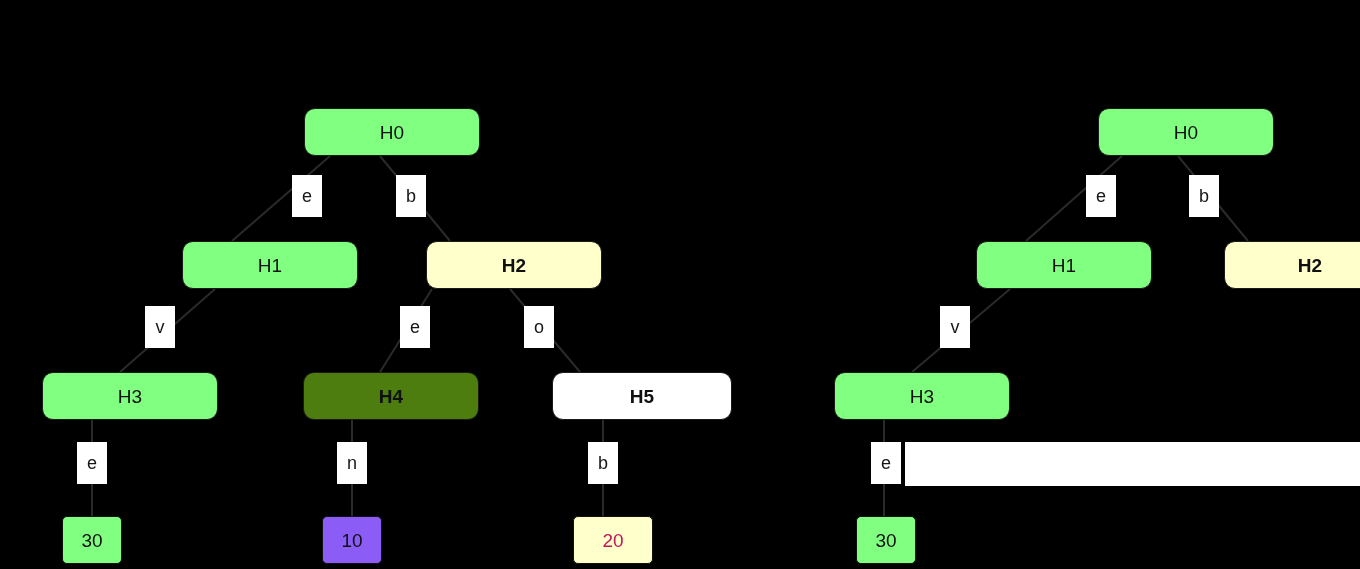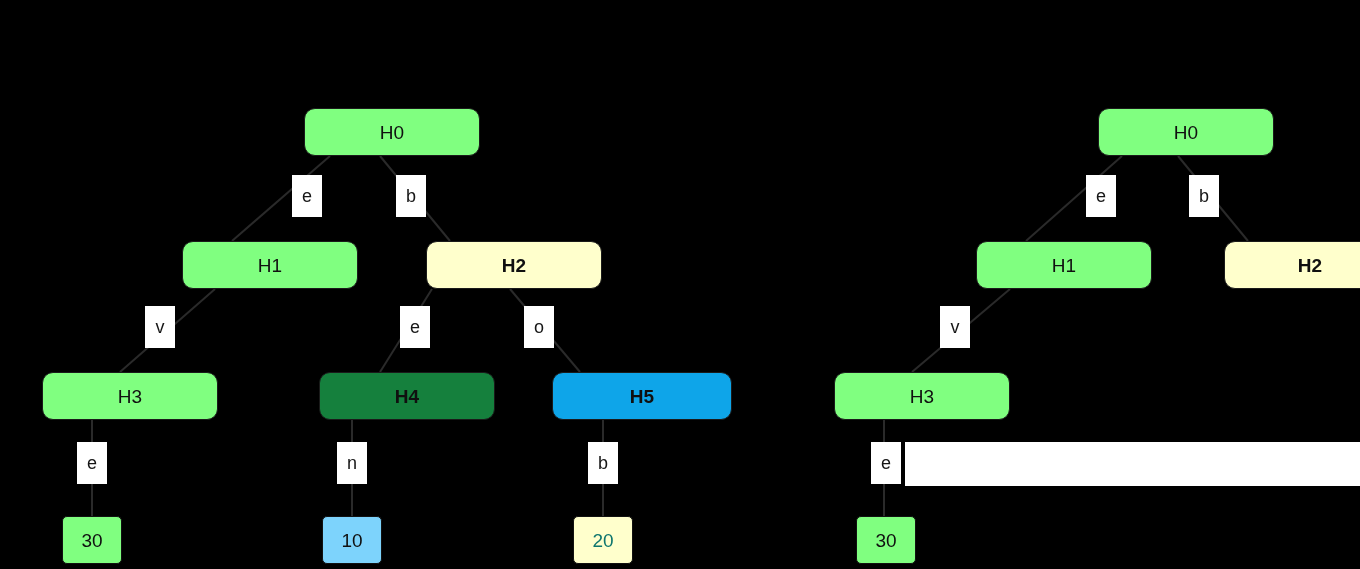--- a/index.html
+++ b/index.html
@@ -82,25 +82,25 @@
       <line x1="1178" y1="156" x2="1248" y2="241" stroke="#2a2a2a" stroke-width="2"></line>
       <line x1="1010" y1="289" x2="912" y2="372" stroke="#2a2a2a" stroke-width="2"></line>
       <line x1="884" y1="420" x2="884" y2="516" stroke="#2a2a2a" stroke-width="2"></line>
     </svg>
 
   <div id="nodes">
       <div class="node green" style="left: 264px; top: 108px; width: 176px; height: 48px; background: rgb(128, 255, 128); border-color: rgb(26, 26, 26); color: rgb(16, 16, 16);">H0</div>
       <div class="node green" style="left: 142px; top: 241px; width: 176px; height: 48px; background: rgb(128, 255, 128); border-color: rgb(26, 26, 26); color: rgb(16, 16, 16);">H1</div>
       <div class="node yellow" style="left: 386px; top: 241px; width: 176px; height: 48px; background: rgb(255, 255, 204); border-color: rgb(26, 26, 26); color: rgb(16, 16, 16);">H2</div>
       <div class="node green" style="left: 2px; top: 372px; width: 176px; height: 48px; background: rgb(128, 255, 128); border-color: rgb(26, 26, 26); color: rgb(16, 16, 16);">H3</div>
-      <div class="node yellow" style="left: 279px; top: 372px; width: 176px; height: 48px; background: #15803d; border-color: rgb(26, 26, 26); color: rgb(16, 16, 16);">H4</div>
-      <div class="node yellow" style="left: 512px; top: 372px; width: 180px; height: 48px; background: #0ea5e9; border-color: rgb(26, 26, 26); color: rgb(16, 16, 16);">H5</div>
+      <div class="node yellow" style="left: 263px; top: 372px; width: 176px; height: 48px; background: #4d7c0f; border-color: rgb(26, 26, 26); color: rgb(16, 16, 16);">H4</div>
+      <div class="node yellow" style="left: 512px; top: 372px; width: 180px; height: 48px; background: #ffffff; border-color: rgb(26, 26, 26); color: rgb(16, 16, 16);">H5</div>
       <div class="leaf green" style="left: 62px; top: 516px; width: 60px; height: 48px; background: rgb(128, 255, 128); color: rgb(16, 16, 16);">30</div>
-      <div class="leaf yellow" style="left: 322px; top: 516px; width: 60px; height: 48px; background: #7dd3fc; color: rgb(16, 16, 16);">10</div>
-      <div class="leaf yellow" style="left: 573px; top: 516px; width: 60px; height: 48px; background: rgb(255, 255, 204); color: #0f766e;">20</div>
+      <div class="leaf yellow" style="left: 322px; top: 516px; width: 60px; height: 48px; background: #8b5cf6; color: rgb(16, 16, 16);">10</div>
+      <div class="leaf yellow" style="left: 573px; top: 516px; width: 80px; height: 48px; background: rgb(255, 255, 204); color: #be185d;">20</div>
       <div class="elabel" style="left: 292px; top: 175px; width: 30px; height: 42px; background: rgb(255, 255, 255);">e</div>
       <div class="elabel" style="left: 396px; top: 175px; width: 30px; height: 42px; background: rgb(255, 255, 255);">b</div>
       <div class="elabel" style="left: 145px; top: 306px; width: 30px; height: 42px; background: rgb(255, 255, 255);">v</div>
       <div class="elabel" style="left: 400px; top: 306px; width: 30px; height: 42px; background: rgb(255, 255, 255);">e</div>
       <div class="elabel" style="left: 524px; top: 306px; width: 30px; height: 42px; background: rgb(255, 255, 255);">o</div>
       <div class="elabel" style="left: 77px; top: 442px; width: 30px; height: 42px; background: rgb(255, 255, 255);">e</div>
       <div class="elabel" style="left: 337px; top: 442px; width: 30px; height: 42px; background: rgb(255, 255, 255);">n</div>
       <div class="elabel" style="left: 588px; top: 442px; width: 30px; height: 42px; background: rgb(255, 255, 255);">b</div>
       <div class="node green" style="left: 1058px; top: 108px; width: 176px; height: 48px; background: rgb(128, 255, 128); border-color: rgb(26, 26, 26); color: rgb(16, 16, 16);">H0</div>
       <div class="node green" style="left: 936px; top: 241px; width: 176px; height: 48px; background: rgb(128, 255, 128); border-color: rgb(26, 26, 26); color: rgb(16, 16, 16);">H1</div>

